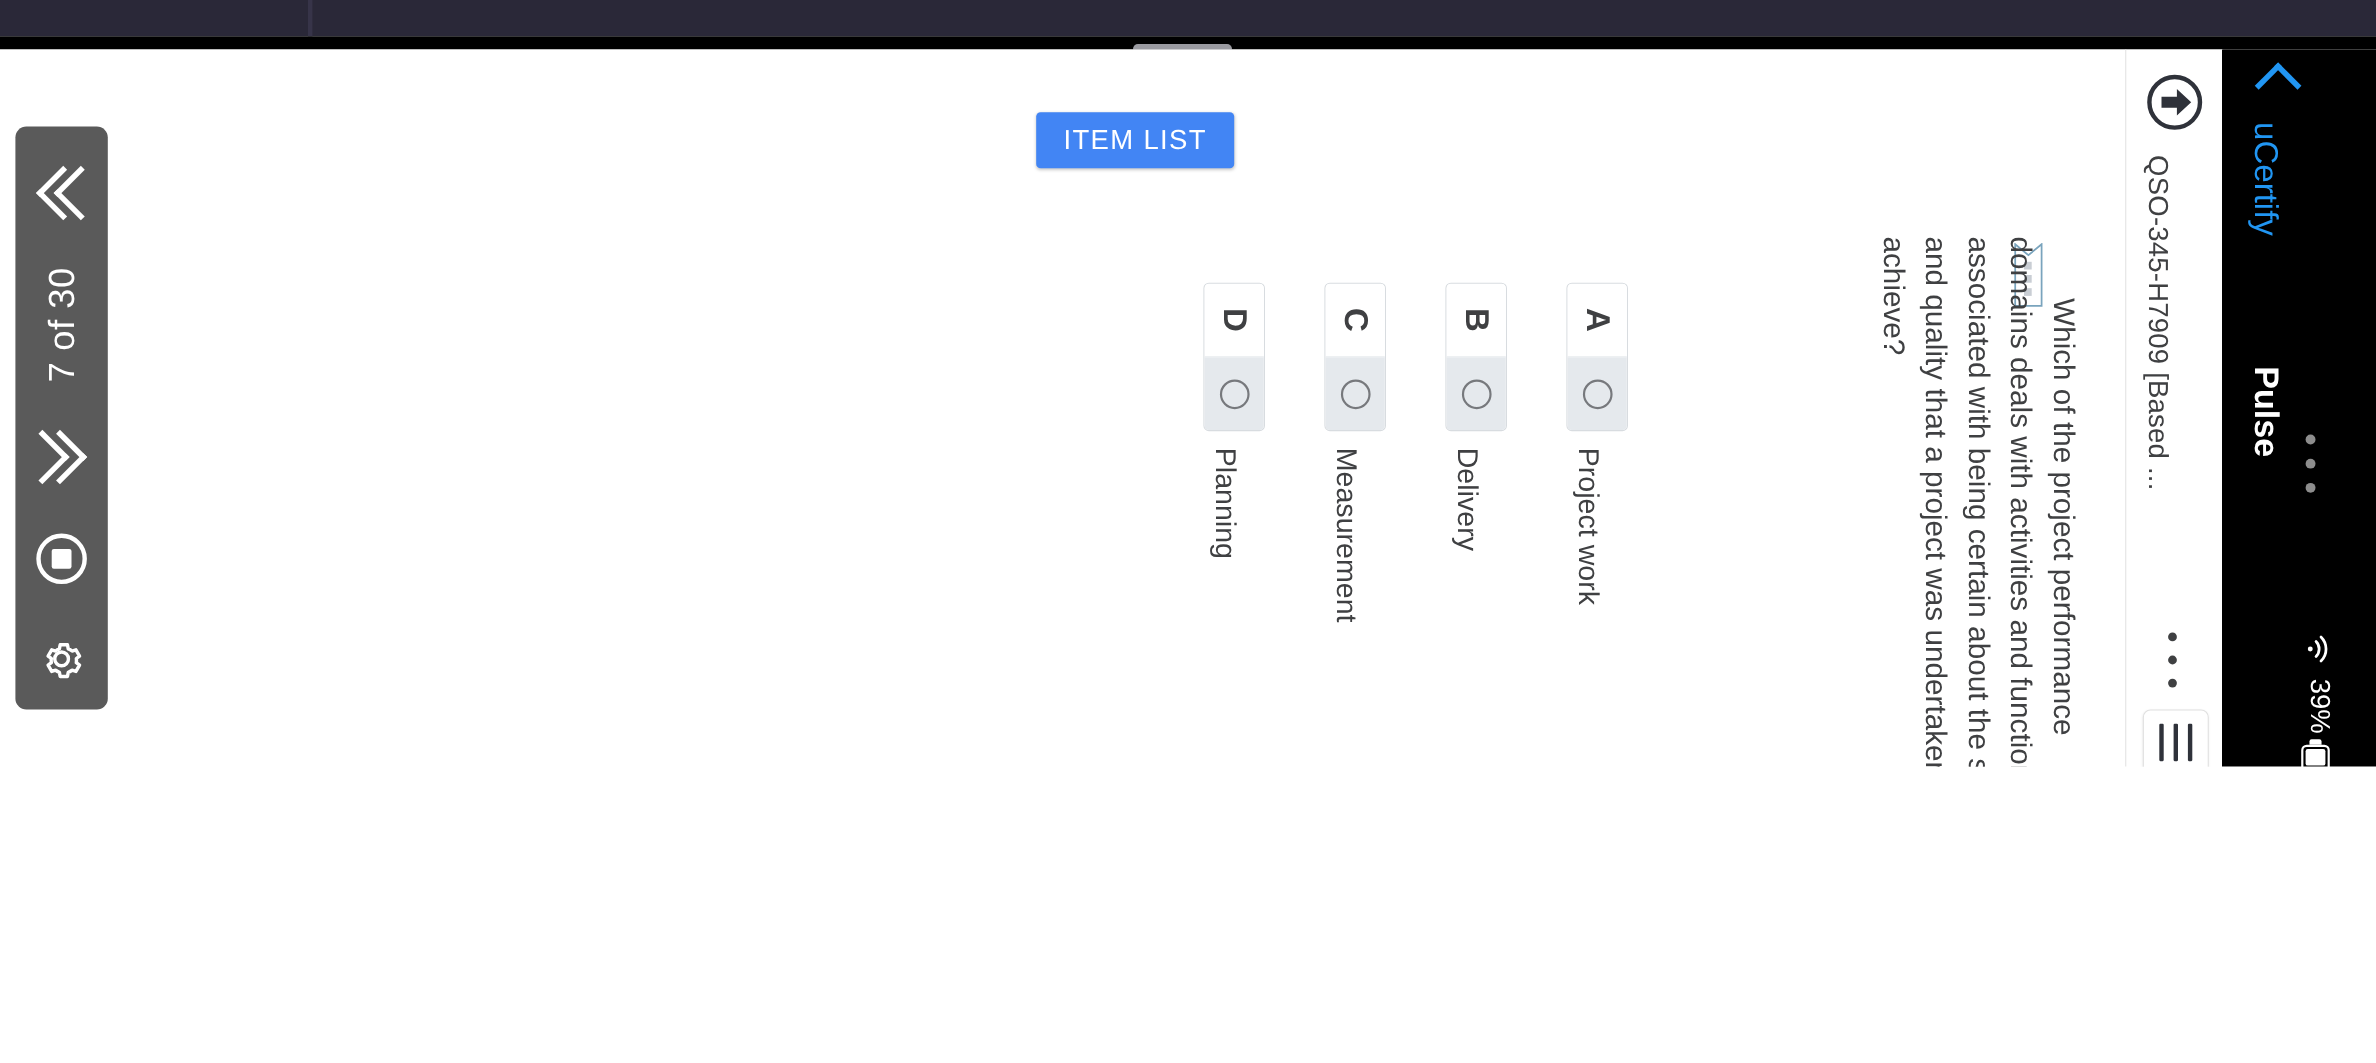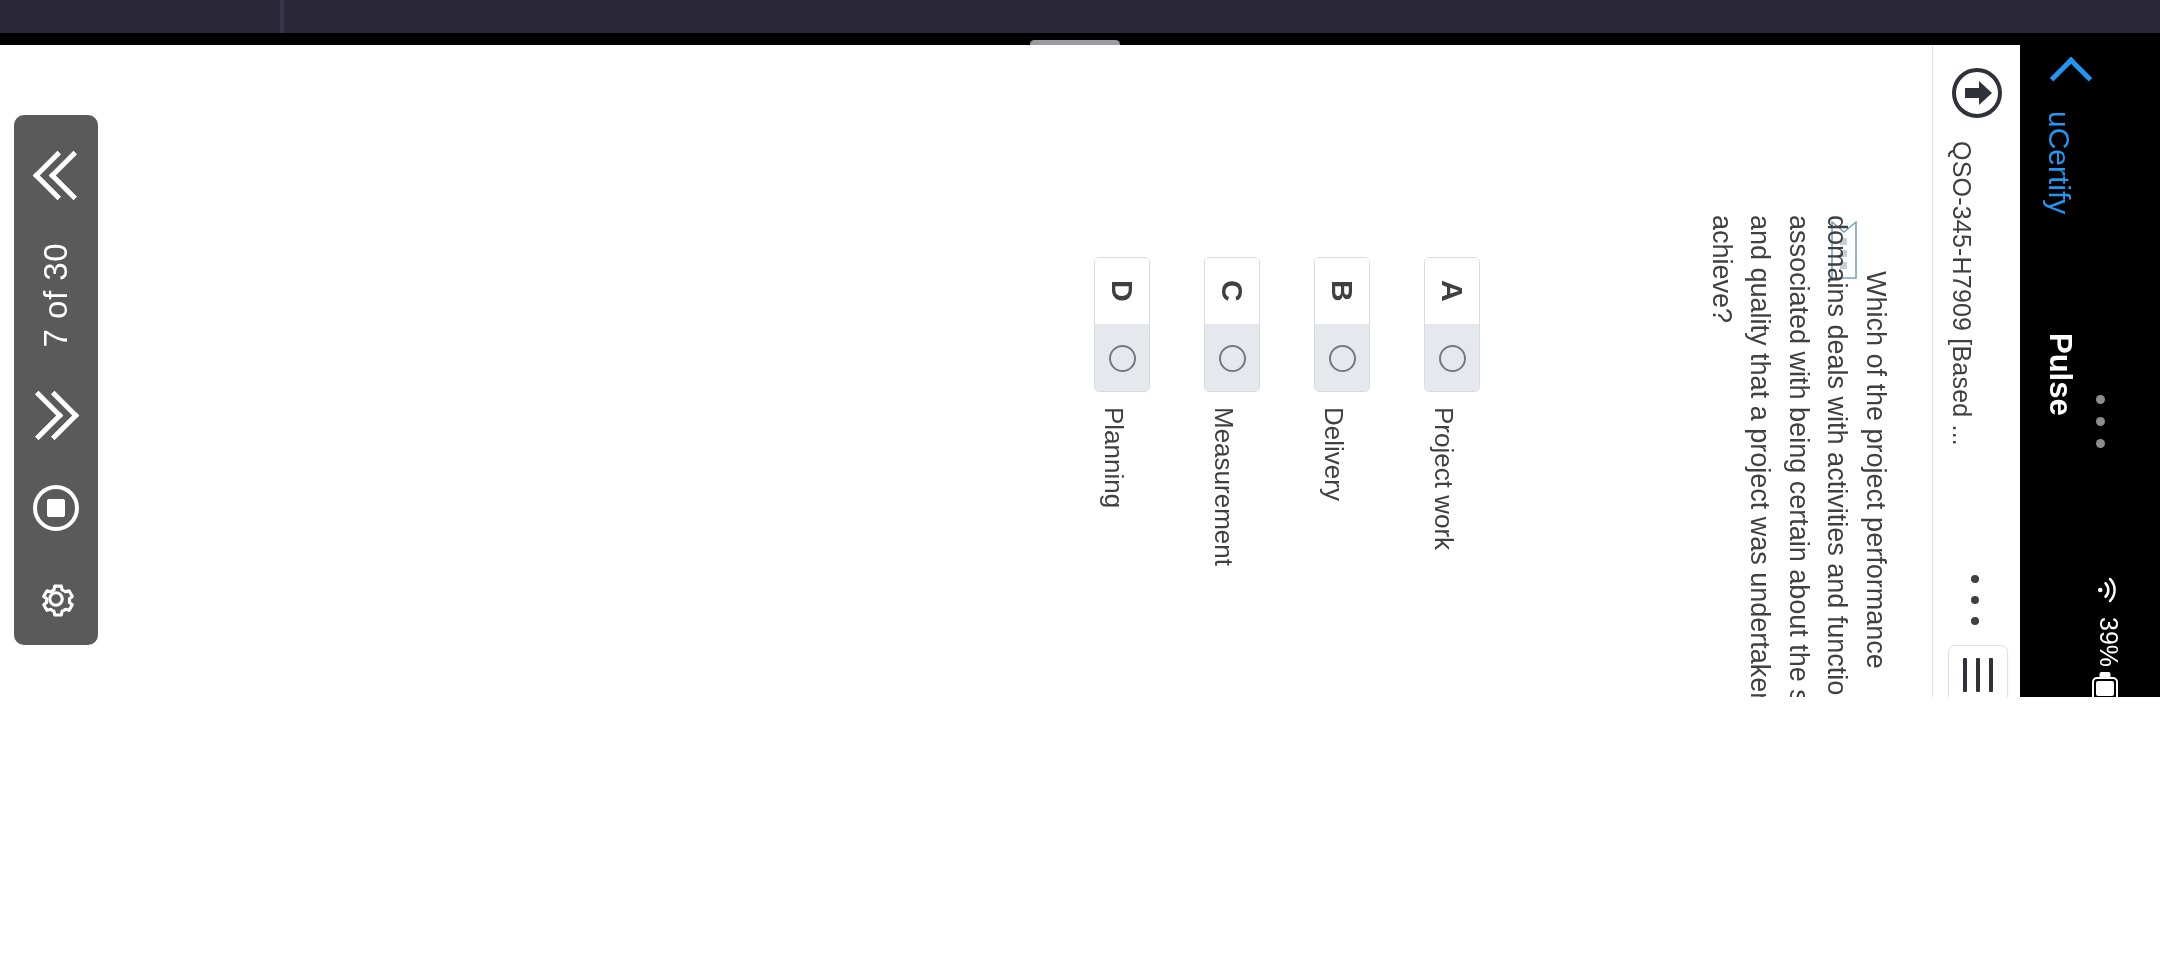--- a/index.html
+++ b/index.html
@@ -181,20 +181,21 @@
       </div>
 
       <div class="lt-btn">
         <svg width="44" height="44" viewBox="0 0 24 24">
           <path fill="none" stroke="#ffffff" stroke-width="1.7" d="M12 8.6a3.4 3.4 0 1 0 0 6.8 3.4 3.4 0 0 0 0-6.8z"></path>
           <path fill="none" stroke="#ffffff" stroke-width="1.7" stroke-linejoin="round" d="M19.3 13.9l1.6 1.2-1.8 3.1-1.9-.6a7.4 7.4 0 0 1-1.9 1.1l-.4 2h-3.6l-.4-2a7.4 7.4 0 0 1-1.9-1.1l-1.9.6-1.8-3.1 1.6-1.2a7.6 7.6 0 0 1 0-2.2L5.3 10.6l1.8-3.1 1.9.6A7.4 7.4 0 0 1 10.9 7l.4-2h3.6l.4 2a7.4 7.4 0 0 1 1.9 1.1l1.9-.6 1.8 3.1-1.6 1.2a7.6 7.6 0 0 1 0 2.1z"></path>
         </svg>
       </div>
     </div>
 
+    <button class="item-list-btn">ITEM LIST</button>
 
     <svg class="flag-icon" viewBox="0 0 58 30">
       <path d="M1 3 L11 15 L1 27 L57 27 L57 3 Z" fill="#ffffff" stroke="#7aa4bd" stroke-width="1.6"></path>
       <rect x="17" y="12" width="7" height="7" fill="#c9ced4"></rect>
       <rect x="29" y="12" width="7" height="7" fill="#c9ced4"></rect>
       <rect x="41" y="12" width="7" height="7" fill="#c9ced4"></rect>
     </svg>
 
     <div class="stem-wrap">
       <div class="stem-text">Which of the project performance domains deals with activities and functions associated with being certain about the scope and quality that a project was undertaken to achieve?</div>

